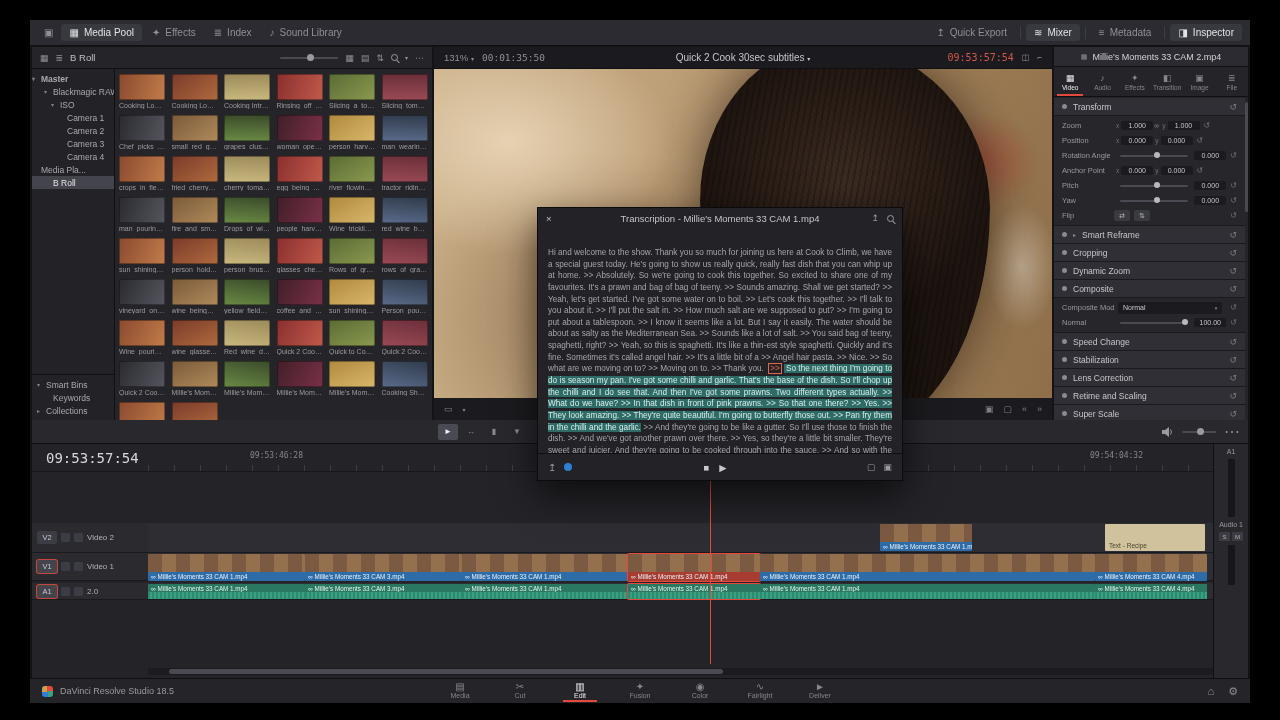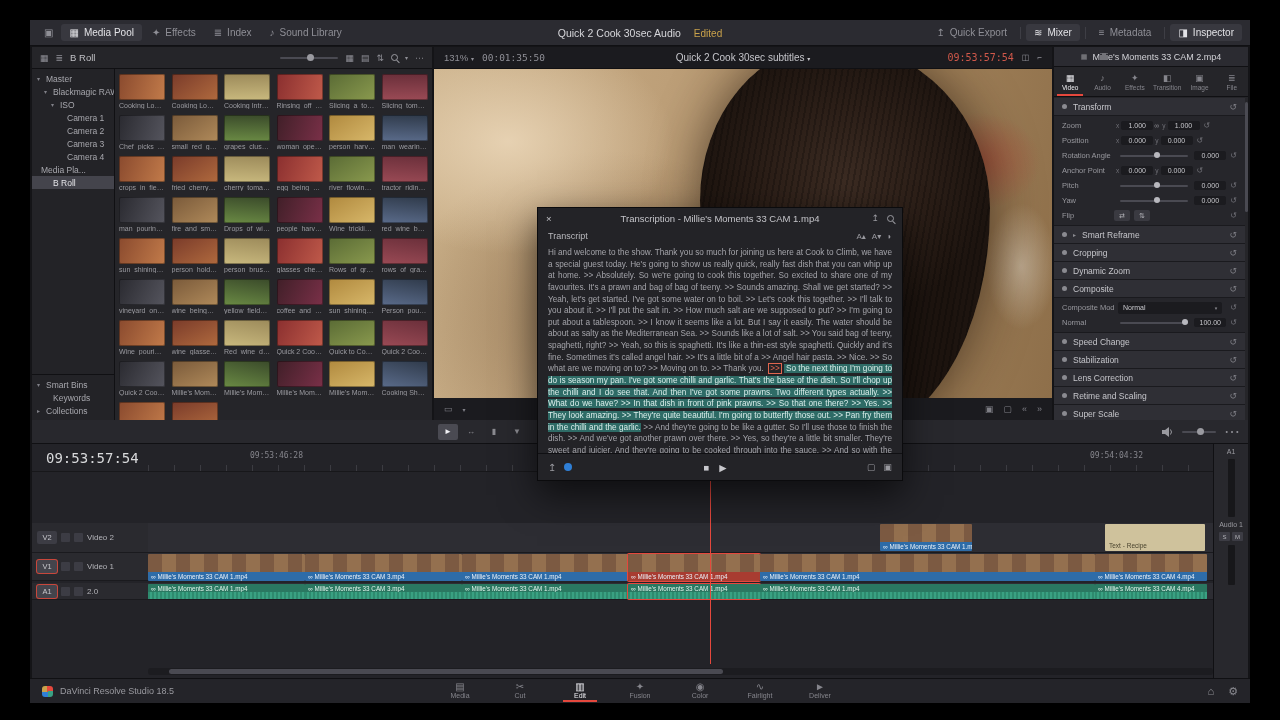--- a/index.html
+++ b/index.html
@@ -224,24 +224,20 @@
           <div class="tb-btn">
             <span class="glyph">≣</span>
             <span class="tb-label">Index</span>
           </div>
           <div class="tb-btn">
             <span class="glyph">♪</span>
             <span class="tb-label">Sound Library</span>
           </div>
         </div>
     </div>
-    <div class="tb-center">
-      <span>Quick 2 Cook 30sec Audio</span>
-      <span class="status">Edited</span>
-    </div>
     <div id="tb-right" class="tb-right">
         <div class="tb-btn">
           <span class="glyph">↥</span>
           <span class="tb-label">Quick Export</span>
         </div>
         <span class="tb-sep"></span>
         <div class="tb-btn active">
           <span class="glyph">≋</span>
           <span class="tb-label">Mixer</span>
         </div>
@@ -268,21 +264,21 @@
       <span>▦</span>
       <span>▤</span>
       <span>⇅</span>
       <span class="icon-search"></span>
       <span style="font-size:6px">▾</span>
       <span>⋯</span>
     </div>
     <div class="mp-body">
       <div class="mp-bins">
         <div id="bin-tree">
-            <div class="bin-item" style="padding-left: 5px;">
+            <div class="bin-item" style=" font-weight: bold;">
               <span class="bin-arrow">▾</span>
               <span class="bin-label">Master</span>
             </div>
             <div class="bin-item" style="padding-left: 12px;">
               <span class="bin-arrow">▾</span>
               <span class="bin-label">Blackmagic RAW</span>
             </div>
             <div class="bin-item" style="padding-left: 19px;">
               <span class="bin-arrow">▾</span>
               <span class="bin-label">ISO</span>
@@ -718,28 +714,20 @@
     <div class="insp-scrollbar"></div>
   </section>
 
   <section class="transcription">
     <div class="tw-titlebar">
       <span>×</span>
       <span class="tw-title">Transcription - Millie's Moments 33 CAM 1.mp4</span>
       <span class="tw-ticons">
         <span>↥</span>
         <span class="icon-search"></span>
-      </span>
-    </div>
-    <div class="tw-sub">
-      <span>Transcript</span>
-      <span class="tw-subicons">
-        <span>A▴</span>
-        <span>A▾</span>
-        <span>◗</span>
       </span>
     </div>
     <div id="tw-body" class="tw-body"><span>Hi and welcome to the show. Thank you so much for joining us here at Cook to Climb, we have a special guest today. He's going to show us really quick, really fast dish that you can whip up at home. &gt;&gt; Absolutely. So we're going to cook this together. So excited to share one of my favourites. It's a prawn and bag of bag of teeny. &gt;&gt; Sounds amazing. Shall we get started? &gt;&gt; Yeah, let's get started. I've got some water on to boil. &gt;&gt; Let's cook this together. &gt;&gt; I'll talk to you about it. &gt;&gt; I'll put the salt in. &gt;&gt; How much salt are we supposed to put? &gt;&gt; I'm going to put about a tablespoon. &gt;&gt; I know it seems like a lot. But I say it easily. The water should be about as salty as the Mediterranean Sea. &gt;&gt; Sounds like a lot of salt. &gt;&gt; You said bag of teeny, spaghetti, right? &gt;&gt; Yeah, so this is spaghetti. It's like a thin-est style spaghetti. Quickly and it's fine. Sometimes it's called angel hair. &gt;&gt; It's a little bit of a &gt;&gt; Angel hair pasta. &gt;&gt; Nice. &gt;&gt; So what are we moving on to? &gt;&gt; Moving on to. &gt;&gt; Thank you. </span><span class="cur">&gt;&gt;</span><span class="hl"> So the next thing I'm going to do is season my pan. I've got some chilli and garlic. That's the base of the dish. So I'll chop up the chilli and I do see that. And then I've got some prawns. Two different types actually. &gt;&gt; What do we have? &gt;&gt; In that dish in front of pink prawns. &gt;&gt; So that one there? &gt;&gt; Yes. &gt;&gt; They look amazing. &gt;&gt; They're quite beautiful. I'm going to butterfly those out. &gt;&gt; Pan fry them in the chilli and the garlic.</span><span> &gt;&gt; And they're going to be like a gutter. So I'll use those to finish the dish. &gt;&gt; And we've got another prawn over there. &gt;&gt; Yes, so they're a little bit smaller. They're sweet and juicier. And they're going to be cooked through into the sauce. &gt;&gt; And so with the chilli, we can pretty much put in as much little chilli as we like. &gt;&gt; That's true actually. It's really personal. I like a little bit of fire in my dish. So chopped chilli, a lot of chilli, a lot of garlic. That's the way I like to start things. &gt;&gt; Okay, okay. &gt;&gt; Alrighty, so shall we get the oil on now as well? &gt;&gt; Yeah, absolutely. Yeah, absolutely. Chop that up just into a</span></div>
     <div class="tw-footer">
       <span>↥</span>
       <span class="blue-dot"></span>
       <div class="tw-transport"><span>■</span><span>▶</span></div>
       <div class="tw-fright">
         <span>▢</span>
         <span>▣</span>

